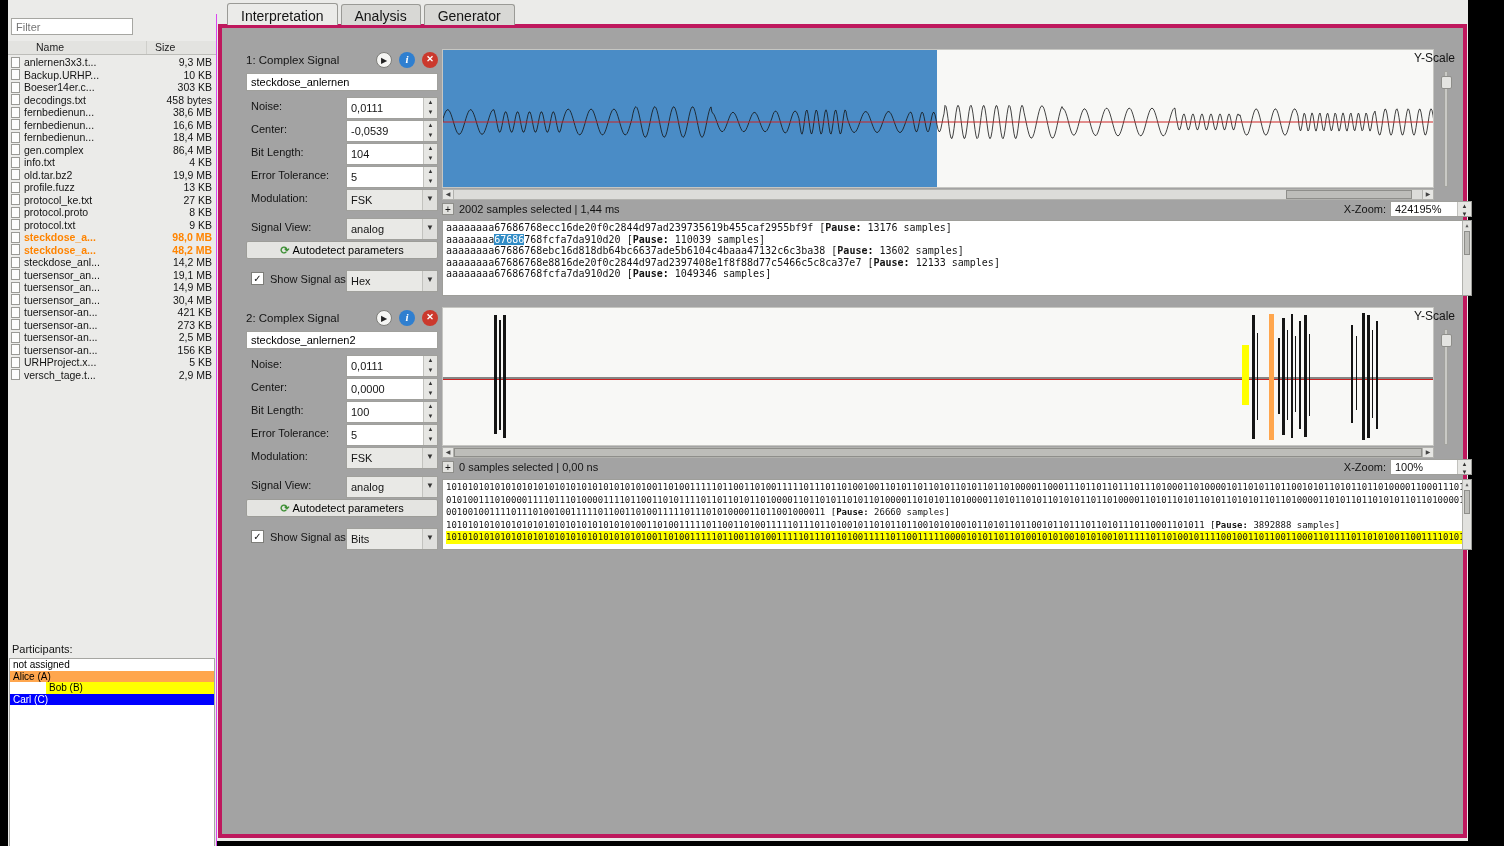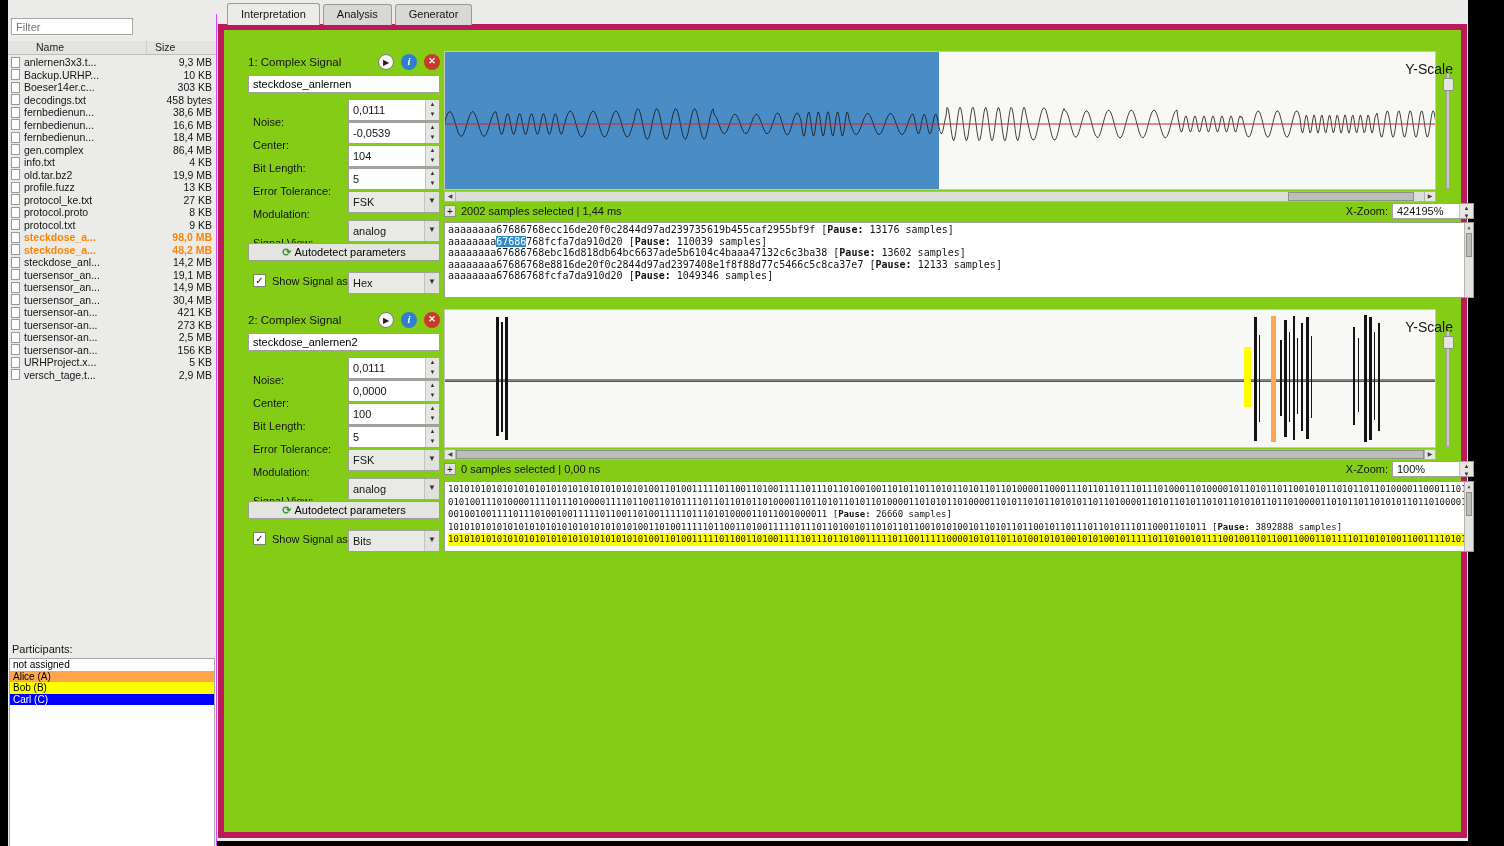--- a/index.html
+++ b/index.html
@@ -19,34 +19,34 @@
   .file-icon{width:9px;height:11px;background:#fdfdfd;border:1px solid #9a9a96;margin:0 4px 0 3px;flex:none}
   .file-name{flex:1;white-space:nowrap;overflow:hidden}
   .file-size{width:66px;text-align:right;padding-right:4px;white-space:nowrap}
   .participants-label{position:absolute;left:4px;top:629px}
   #participant-rows{position:absolute;left:1px;top:644px;width:206px;bottom:1px;background:#fff;border:1px solid #a6a6a2}
   .participant{height:11.5px;font-size:10px;line-height:11.5px;padding-left:3px;white-space:nowrap}
 
   
   .main{position:absolute;left:210px;top:0;right:0;height:100%}
   .tabbar{position:absolute;left:9px;top:4px;height:21px;display:flex;gap:3px;z-index:3}
-  .tab{padding:3px 13px 2px;border:1px solid #9a9a96;border-bottom:none;border-radius:3px 3px 0 0;background:#d8d8d5;font-size:11px;cursor:default}
+  .tab{padding:3px 13px 2px;border:1px solid #9a9a96;border-bottom:none;border-radius:3px 3px 0 0;background:#d8d8d5;font-size:14px;cursor:default}
   .tab.active{background:#ebebe9;padding-top:4px;margin-top:-1px}
-  .content{position:absolute;left:0;top:24px;right:1px;bottom:3px;border:6px solid #be185d;background:#84cc16}
+  .content{position:absolute;left:0;top:24px;right:1px;bottom:3px;border:4px solid #be185d;background:#a3a3a3}
 
   .sigframe{position:absolute;left:0;right:0;height:258px}
   .sig-hdr{position:absolute;left:24px;top:8px;width:192px;height:18px;display:flex;align-items:center}
   .sig-title{flex:1;font-size:11.5px}
   .icon-btn{width:16px;height:16px;border-radius:50%;margin-left:7px;text-align:center;line-height:15px;flex:none;cursor:pointer}
   .icon-play{background:#f5f5f3;border:1px solid #7e7e7a;color:#222;font-size:8px}
   .icon-info{background:#2f7fd0;color:#fff;font-family:"Liberation Serif",serif;font-style:italic;font-weight:bold;font-size:11px}
   .icon-close{background:#cb392d;color:#fff;font-size:9px;font-weight:bold}
   .sig-name{position:absolute;left:24px;top:30px;width:192px;height:18px;border:1px solid #a0a09c;background:#fff;padding:0 4px;font:11px "Liberation Sans",sans-serif}
   .ctl-row{position:absolute;left:24px;width:192px;height:18px}
-  .ctl-label{position:absolute;left:5px;top:17px}
+  .ctl-label{position:absolute;left:5px;top:3px}
   .spinbox,.combo{position:absolute;left:100px;top:0;width:92px;height:22px;background:#fff;border:1px solid #a0a09c;display:flex;align-items:center}
   .combo{background:#e9e9e6}
   .spin-val,.combo-val{flex:1;padding-left:4px;white-space:nowrap;overflow:hidden}
   .spin-btns{width:14px;height:100%;border-left:1px solid #c2c2be;background:#e6e6e3;display:flex;flex-direction:column}
   .spin-btns i{flex:1;font-style:normal;font-size:6px;line-height:8px;text-align:center;color:#333}
   .combo-arrow{width:15px;text-align:center;font-size:8px;color:#333;border-left:1px solid #c2c2be;height:100%;line-height:17px;background:#e0e0dd}
   .autodetect{position:absolute;left:24px;width:192px;height:18px;background:#e4e4e1;border:1px solid #9c9c98;border-radius:2px;font:11px "Liberation Sans",sans-serif;cursor:pointer}
   .auto-icon{color:#3d8f35;font-weight:bold;margin-right:3px}
   .checkbox{position:absolute;left:5px;top:2px;width:13px;height:13px;background:#fff;border:1px solid #7e7e7a;font-size:10px;line-height:12px;text-align:center;cursor:pointer}
   .cb-label{position:absolute;left:24px;top:3px}
@@ -57,21 +57,21 @@
   .sb-btn{width:11px;height:100%;background:#e6e6e3;border-right:1px solid #b2b2ae;font-size:6px;line-height:9px;text-align:center;color:#444;cursor:pointer}
   .sb-btn.right{border-right:none;border-left:1px solid #b2b2ae}
   .sb-track{flex:1;position:relative}
   .sb-thumb{position:absolute;top:0;height:100%;background:#bdbdb9;border:1px solid #8e8e8a;cursor:pointer}
   .samples-row{position:absolute;left:220px;top:158px;width:1030px;height:16px;display:flex;align-items:center}
   .plusbox{width:12px;height:12px;border:1px solid #8e8e8a;background:#e2e2df;text-align:center;line-height:11px;font-size:10px;margin-right:5px;cursor:pointer}
   .sel-info{white-space:nowrap}
   .spacer{flex:1}
   .xzoom-label{margin-right:4px}
   .xzoom{position:static;width:82px;height:16px;flex:none}
-  .yscale-label{position:absolute;right:8px;top:16px;font-size:14px}
+  .yscale-label{position:absolute;right:8px;top:8px;font-size:12px}
   .yslider{position:absolute;left:1222px;top:28px;width:4px;height:116px;background:#c9c9c5;border:1px solid #a2a29e;cursor:pointer}
   .ys-handle{position:absolute;left:-4px;top:4px;width:11px;height:13px;background:#e4e4e1;border:1px solid #8e8e8a;border-radius:2px}
 
   .msg-area{position:absolute;left:220px;width:1030px;background:#fff;border:1px solid #9e9e9a;overflow:hidden;padding:1px 3px;font-family:"DejaVu Sans Mono",monospace}
   #msgs1{top:177px;height:76px;font-size:10px;line-height:11.5px}
   #msgs2{top:178px;height:71px;font-size:9px;line-height:12.5px}
   .msg-line{white-space:nowrap}
   .msg-line.clipped{margin-top:-6px}
   .m-sel{background:#308cc6;color:#fff}
   .msg-line.hl-yellow{background:#ffff00;display:block;width:100%}
@@ -222,21 +222,21 @@
   </div>
       </div>
     <div class="participants-label">Participants:</div>
     <div id="participant-rows">
         <div class="participant" style="background: rgb(255, 255, 255); color: rgb(0, 0, 0);">
     <span class="p-name">not assigned</span>
   </div>
         <div class="participant" style="background: rgb(255, 166, 77); color: rgb(0, 0, 0);">
     <span class="p-name">Alice (A)</span>
   </div>
-        <div class="participant" style="background: rgb(255, 255, 0); color: rgb(0, 0, 0);">
+        <div class="participant" style="background: rgb(255, 255, 0); color: rgb(0, 0, 0); margin-left: 36px;">
     <span class="p-name">Bob (B)</span>
   </div>
         <div class="participant" style="background: rgb(0, 0, 255); color: rgb(255, 255, 255);">
     <span class="p-name">Carl (C)</span>
   </div>
       </div>
   </div>
 
   <div class="main">
     <div class="tabbar" id="tabbar">

